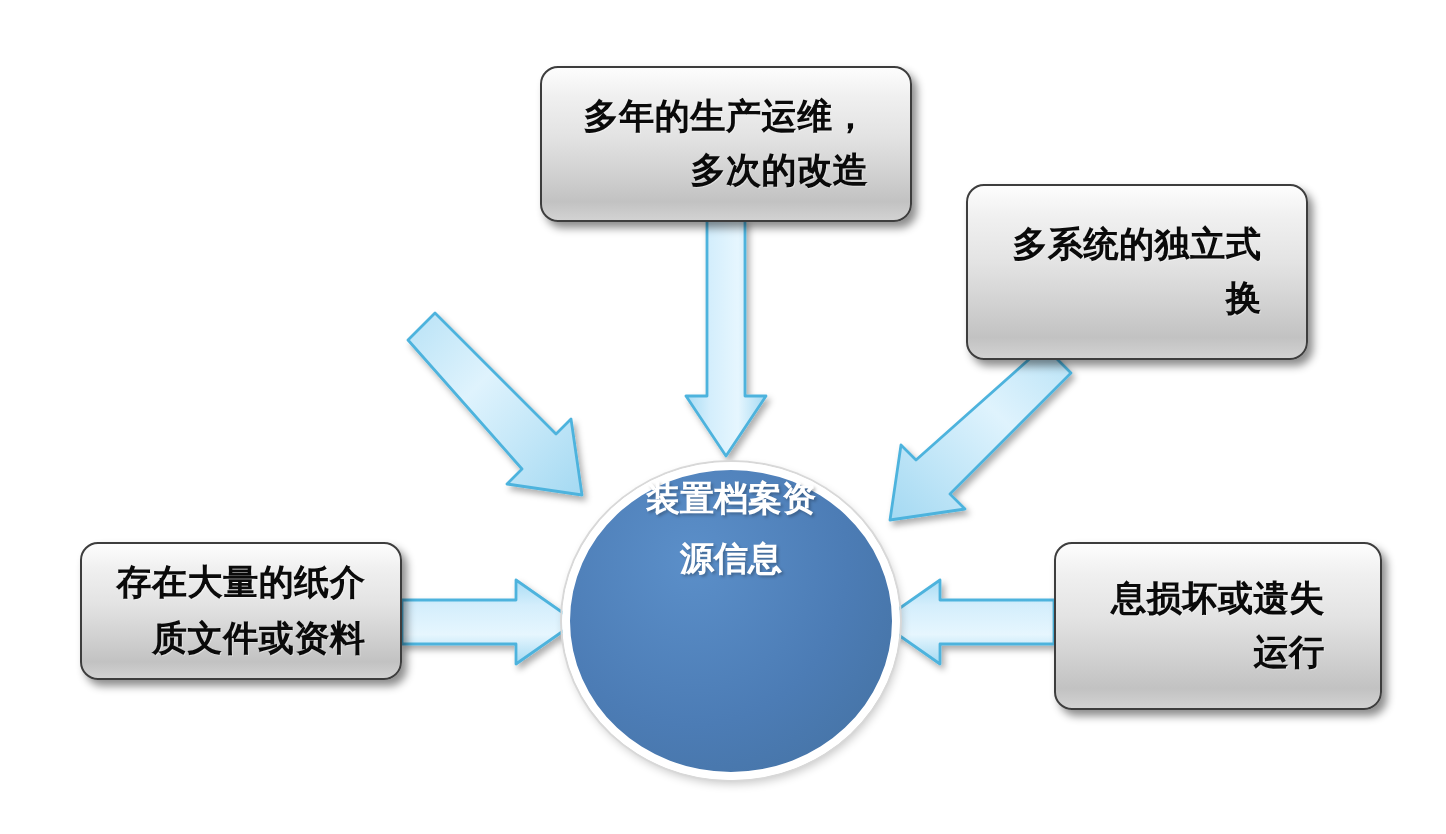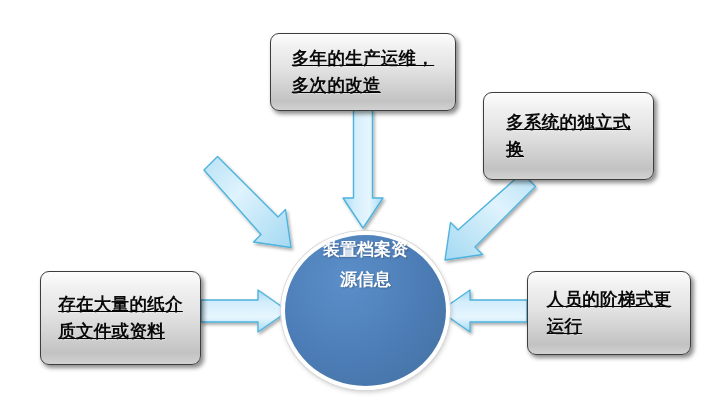--- a/index.html
+++ b/index.html
@@ -28,23 +28,22 @@
                 #fdfdfd 0%,
                 #f0f0f0 18%,
                 #e3e3e3 45%,
                 #cfcfcf 72%,
                 #c2c2c2 88%,
                 #d2d2d2 100%);
     box-shadow: 2.5px 3px 4px rgba(0,0,0,0.45);
     display: flex;
     align-items: center;
     justify-content: center;
-    text-align: left;
+    text-align: right;
     z-index: 5;
-    text-decoration: underline;
   }
   .node-box .node-text {
     font-size: 17.5px;
     font-weight: bold;
     color: #0a0a0a;
     line-height: 1.55;
     letter-spacing: 0.3px;
     padding: 0 6px;
     white-space: pre-line;
     text-shadow: 0.5px 0.5px 0 rgba(255,255,255,0.35);
@@ -143,27 +142,27 @@
     <span class="node-text">多年的生产运维，
 多次的改造</span>
   </div>
 
 
   <div class="node-box" id="node-top-right" style="left:483px; top:92px; width:171px; height:88px;">
     <span class="node-text">多系统的独立式
 换</span>
   </div>
 
-  <div class="node-box" id="node-bottom-left" style="left:40px; top:271px; width:161px; height:94px;">
+  <div class="node-box" id="node-bottom-left" style="left:40px; top:271px; width:161px; height:69px;">
     <span class="node-text">存在大量的纸介
 质文件或资料</span>
   </div>
 
   <div class="node-box" id="node-bottom-right" style="left:527px; top:271px; width:164px; height:84px;">
-    <span class="node-text">人员的阶梯式更
+    <span class="node-text">息损坏或遗失
 运行</span>
   </div>
 
   <div id="center-node" style="left:281px; top:231px; width:169px; height:159px;">
     <span class="node-text">装置档案资
 源信息</span>
   </div>
 
 </div>
 

